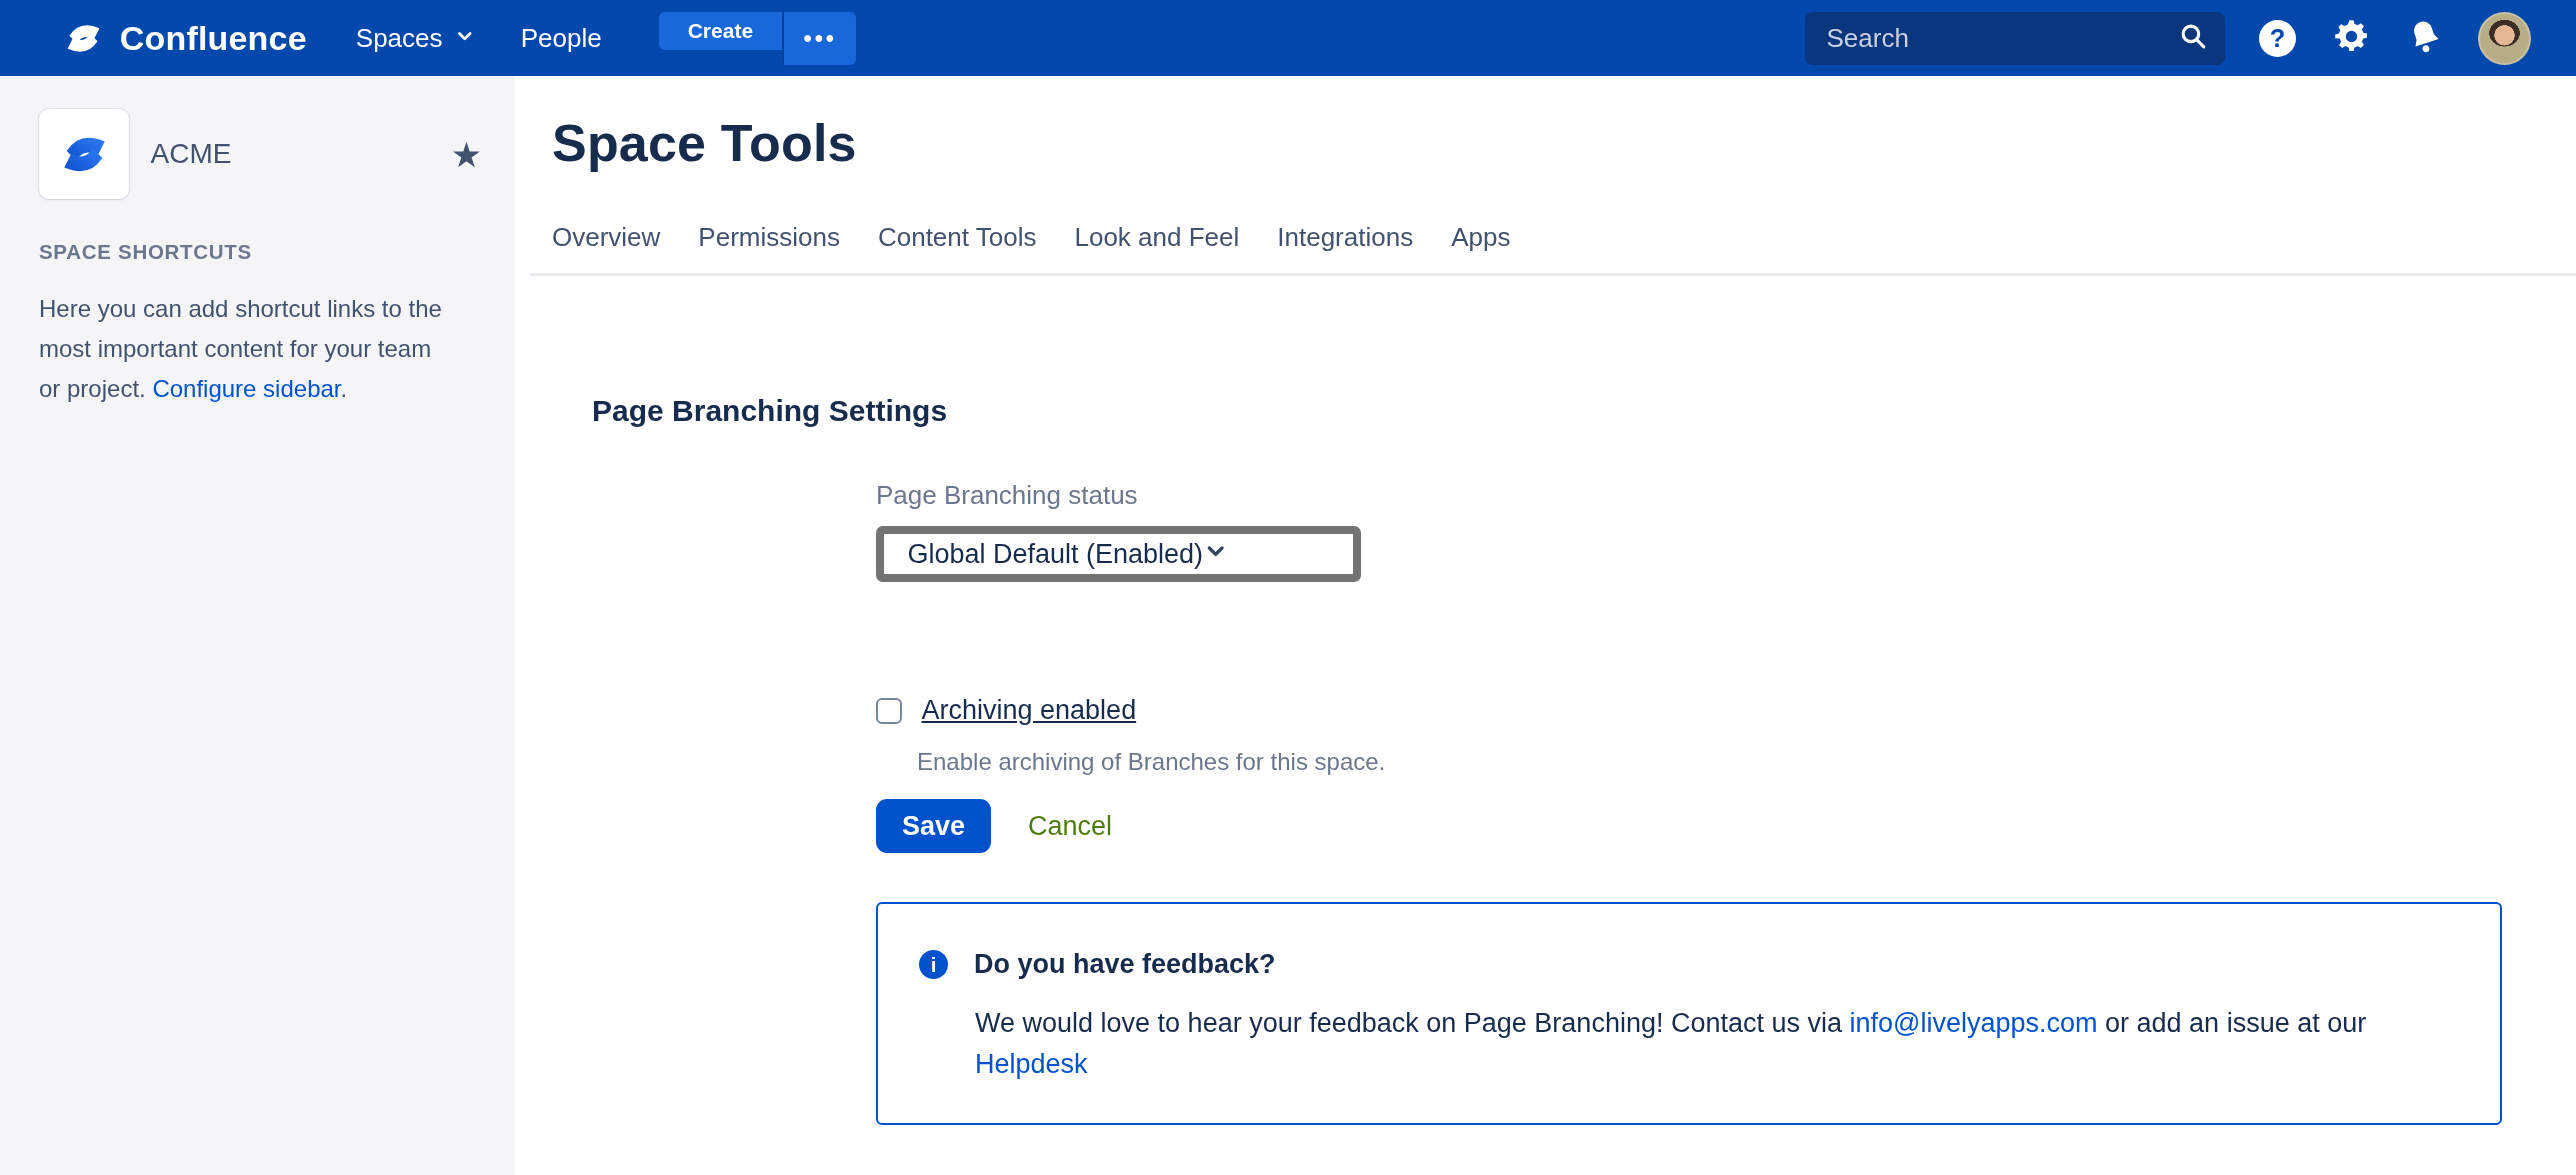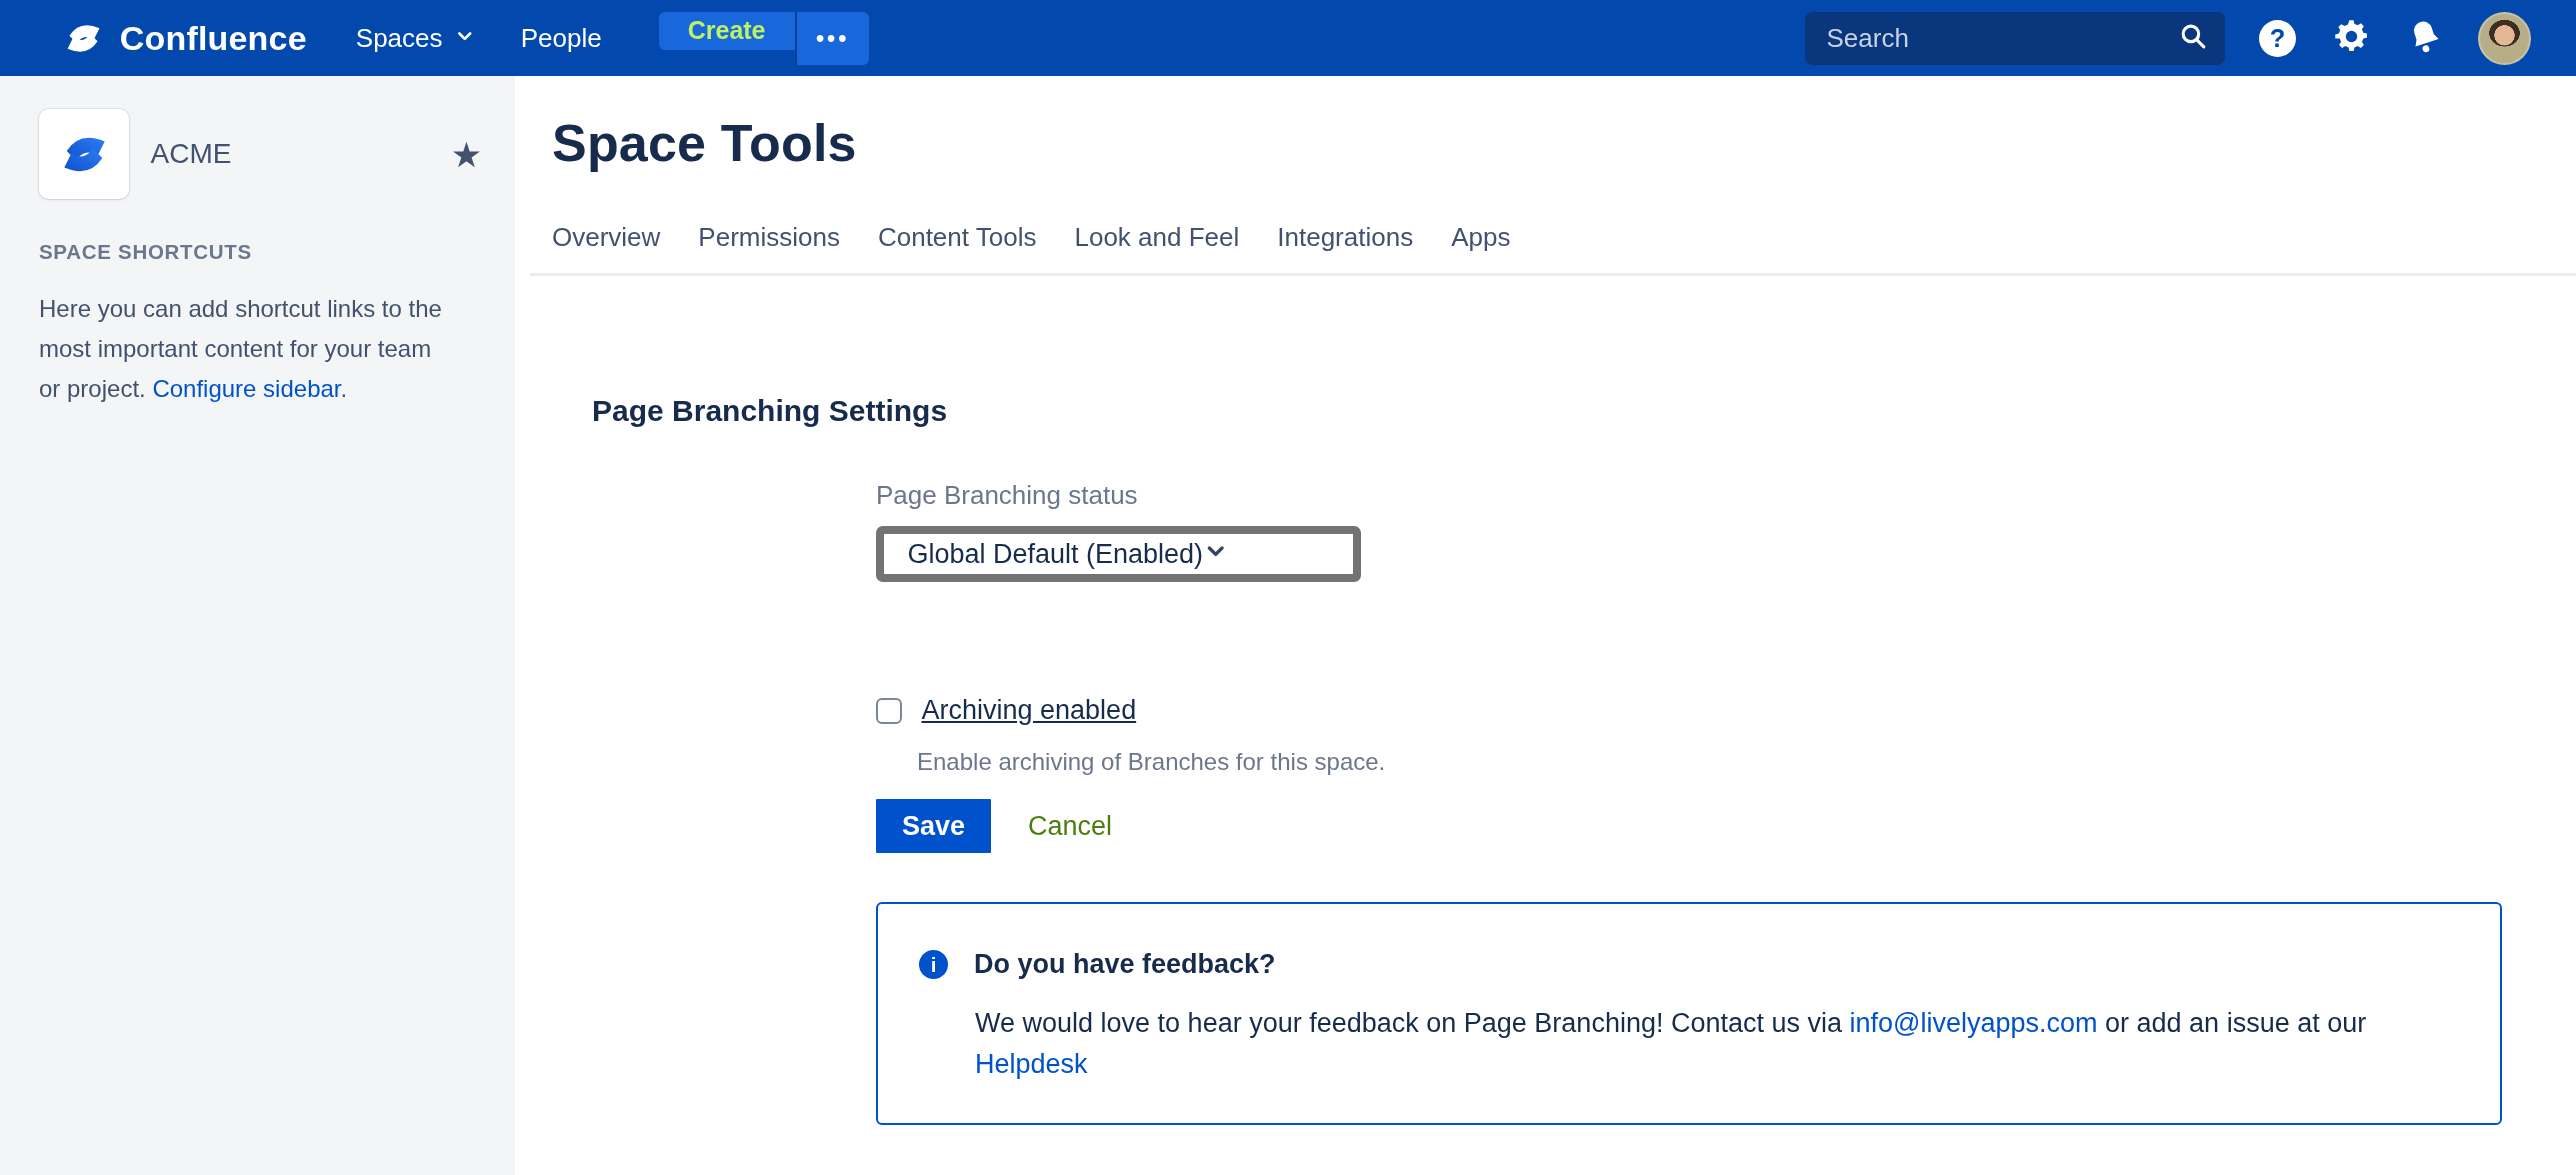--- a/index.html
+++ b/index.html
@@ -15,21 +15,21 @@
     background:#0349AD; display:flex; align-items:center;
     padding:0 45px 0 61px; color:#fff;
   }
   .brand { display:flex; align-items:center; gap:13.7px; cursor:pointer; }
   .brand svg { display:block; }
   .brand-name { font-size:34px; font-weight:700; letter-spacing:0.2px; }
   .nav-menu { display:flex; align-items:center; margin-left:49px; gap:45px; }
   .nav-item { display:flex; align-items:center; gap:11.7px; font-size:26px; font-weight:500; cursor:pointer; }
   .create-group { display:flex; margin-left:57px; }
   .btn-create {
-    background:#1868DB; color:#bef264; font-weight:700; font-size:25px;
+    background:#1868DB; color:#ffffff; font-weight:700; font-size:21px;
     height:38px; padding:0 29px; display:flex; align-items:center;
     border:none; border-radius:5.9px 0 0 5.9px; font-family:inherit; cursor:pointer;
   }
   .btn-more {
     background:#1868DB; color:#fff; height:53px; padding:0 19.5px;
     display:flex; align-items:center; border:none; border-radius:0 5.9px 5.9px 0;
     border-left:2px solid #0B3F95; font-size:23.4px; font-weight:700; letter-spacing:2.9px;
     font-family:inherit; cursor:pointer;
   }
   .nav-right { margin-left:auto; display:flex; align-items:center; gap:31px; }
@@ -97,21 +97,21 @@
     padding:0 21.5px 0 23.4px; font-size:27px; color:#172B4D; cursor:pointer;
   }
   .status-desc { position:absolute; left:361px; top:525px; width:1611px; font-size:24px; line-height:38px; color:#6B778C; }
   .check-row { position:absolute; left:361px; top:619px; display:flex; align-items:center; gap:19.5px;text-decoration:underline; }
   .checkbox { width:26px; height:26px; border:2px solid #7A869A; border-radius:5.9px; background:#fff; cursor:pointer; }
   .check-label { font-size:27px; color:#172B4D; }
   .check-desc { position:absolute; left:402px; top:672px; font-size:24px; color:#6B778C; }
   .actions { position:absolute; left:361px; top:723px; display:flex; align-items:center; gap:37px; }
   .btn-save {
     background:#0052CC; color:#fff; font-weight:700; font-size:27px; height:54px;
-    padding:16px 26px; border:none; border-radius:1px; display:flex; align-items:center;
+    padding:16px 26px; border:none; border-radius:11px; display:flex; align-items:center;
     font-family:inherit; cursor:pointer;
   }
   .link-cancel { color:#4d7c0f; font-size:27px; text-decoration:none; cursor:pointer; }
 
   .feedback {
     position:absolute; left:361px; top:826px; width:1626px; height:223px;
     border:2px solid #0052CC; border-radius:5.9px; background:#fff; padding:45px 39px 0 41px;
   }
   .feedback-head { display:flex; align-items:center; gap:26px; }
   .info-icon {

